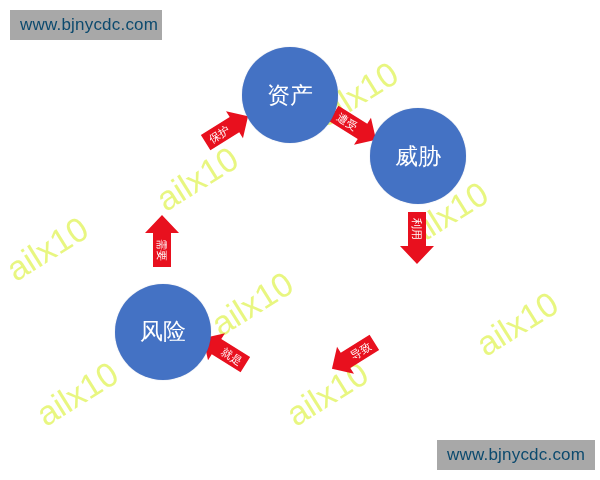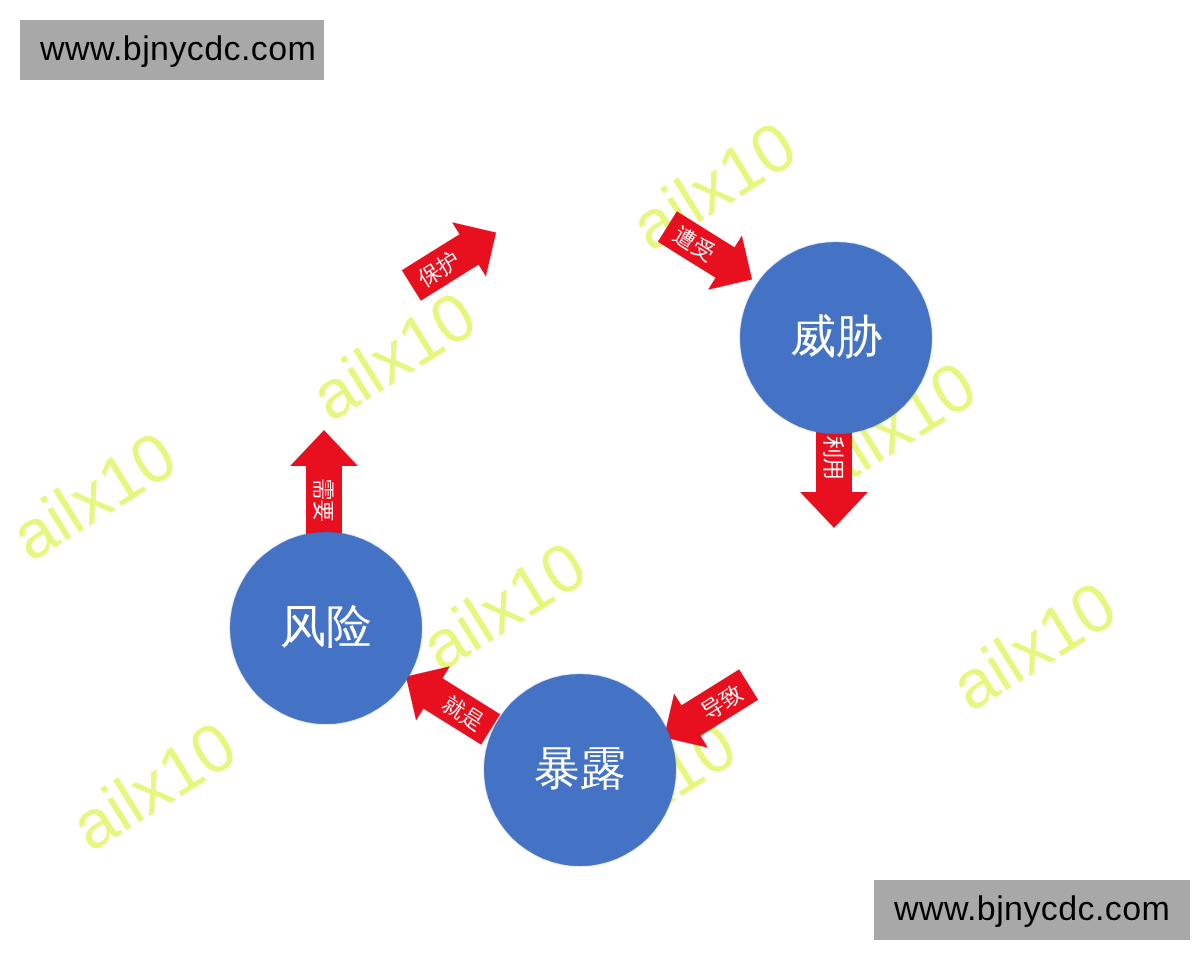--- a/index.html
+++ b/index.html
@@ -3,21 +3,21 @@
   <meta charset="utf-8">
   <style>
     html, body { margin: 0; padding: 0; }
     body {
       width: 600px; height: 480px; position: relative; overflow: hidden;
       background: #ffffff;
       font-family: "DejaVu Sans", sans-serif;
     }
     .stage { position: absolute; left: 0; top: 0; width: 600px; height: 480px; }
     .badge {
-      position: absolute; background: #a8a8a8; color: #000000;
+      position: absolute; background: #a8a8a8; color: #0c4a6e;
       font-family: "Liberation Sans", sans-serif; font-size: 17px;
       line-height: 30px; padding: 0 10px; letter-spacing: 0.2px;
     }
     .badge.top { left: 10px; top: 10px; width: 132px; }
     .badge.bottom { left: 437px; top: 440px; width: 138px; }
     .node {
       position: absolute; width: 96px; height: 96px; border-radius: 50%;
       background: #4472c4; color: #ffffff;
       display: flex; align-items: center; justify-content: center; text-align: center;
       font-size: 23px; line-height: 30px; white-space: pre-line;
@@ -71,19 +71,19 @@
       <polygon points="-24,-9 10,-9 10,-16 26,0 10,16 10,9 -24,9" fill="#e8101e"></polygon>
       <text class="arrow-label" x="-8" y="4" text-anchor="middle" transform="rotate(180,-8,0)">就是</text>
     </g>
 
     <g transform="translate(162,241) rotate(-90)">
       <polygon points="-26,-9 8,-9 8,-17 26,0 8,17 8,9 -26,9" fill="#e8101e"></polygon>
       <text class="arrow-label" x="-9" y="4" text-anchor="middle" transform="rotate(180,-9,0)">需要</text>
     </g>
   </svg>
 
-  <div class="node" style="left:370px; top:121px;">威胁</div>
-  <div class="node" style="left:242px; top:337px;">暴露</div>
-  <div class="node" style="left:115px; top:266px;font-family:Liberation Serif, serif;">风险</div>
+  <div class="node" style="left:242px; top:47px;">资产</div>
+  <div class="node" style="left:370px; top:108px;">威胁</div>
+  <div class="node" style="left:115px; top:284px;font-family:Liberation Serif, serif;">风险</div>
 
   <div class="badge top">www.bjnycdc.com</div>
   <div class="badge bottom">www.bjnycdc.com</div>
 </div>
 
 </body></html>

